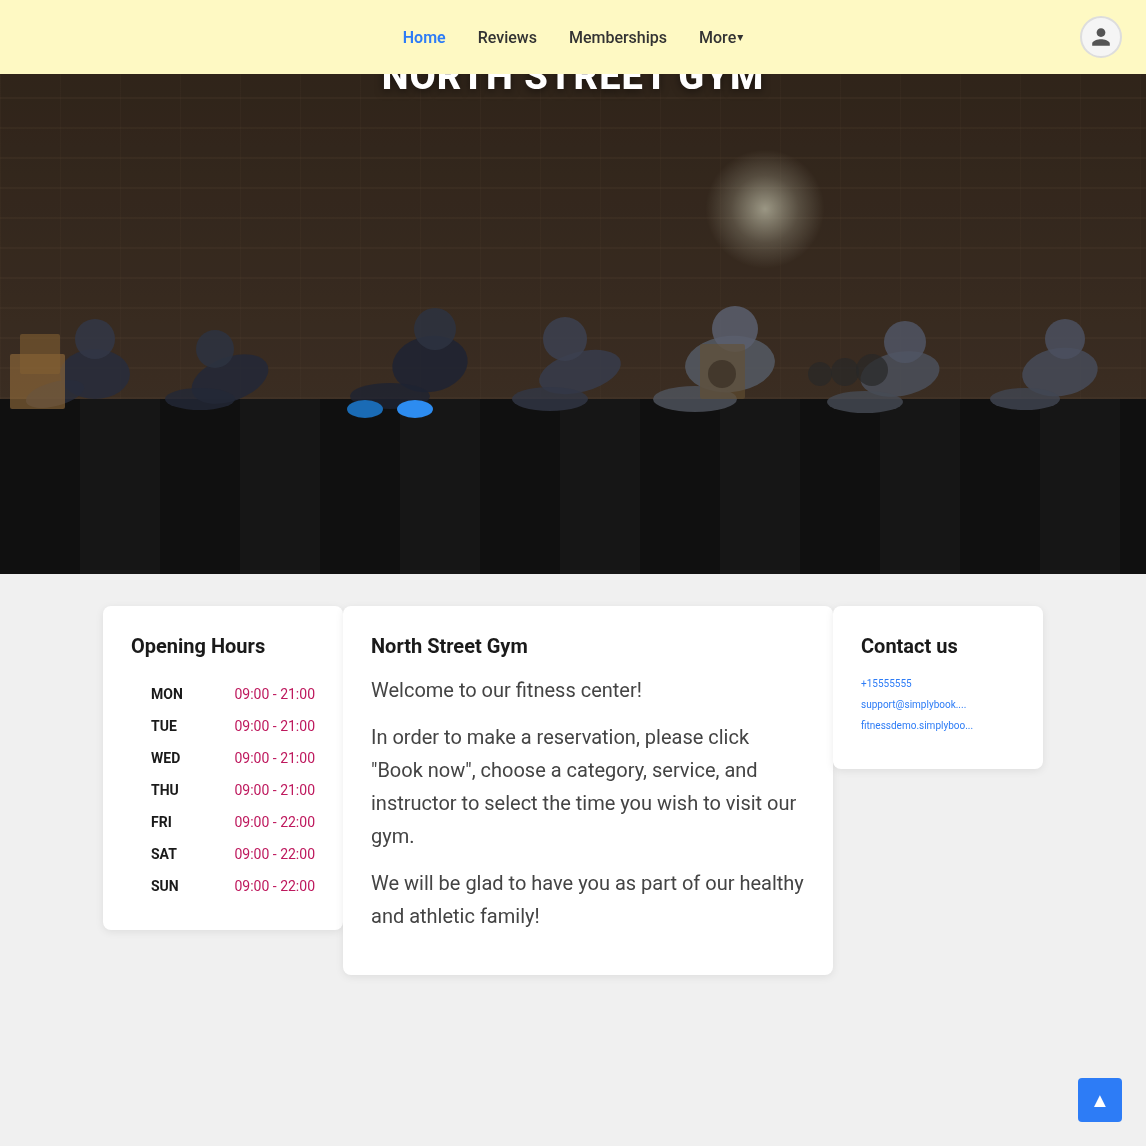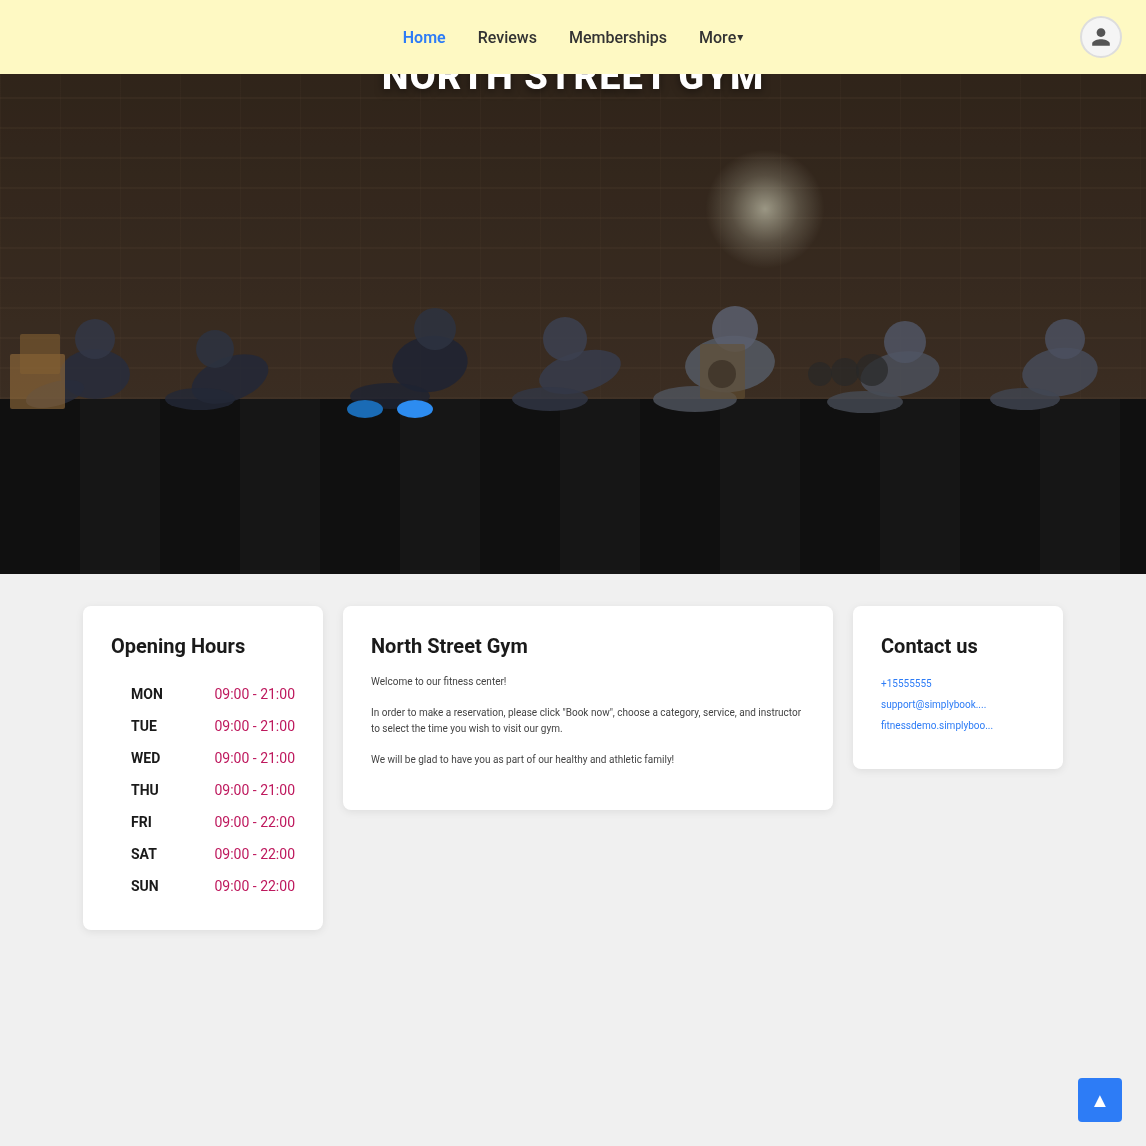--- a/index.html
+++ b/index.html
@@ -96,21 +96,20 @@
       border-radius: 4px;
       cursor: pointer;
       box-shadow: 0 4px 14px rgba(45,124,246,0.5);
     }
 
     
     .content-section {
       background: #f0f0f0;
       padding: 32px 20px 48px;
       display: flex;
-      gap: 20px;
       justify-content: center;
       align-items: flex-start;
     }
 
     .card {
       background: #fff;
       border-radius: 8px;
       padding: 28px;
       box-shadow: 0 2px 8px rgba(0,0,0,0.08);
     }
@@ -148,21 +147,21 @@
 
     
     .info-card {
       flex: 1;
       max-width: 490px;
     }
     .info-card .card-title {
       margin-bottom: 16px;
     }
     .info-text {
-      font-size: 10px;
+      font-size: 20px;
       color: #444;
       line-height: 1.65;
       margin-bottom: 14px;
     }
 
     
     .contact-card {
       width: 210px;
       flex-shrink: 0;
     }

